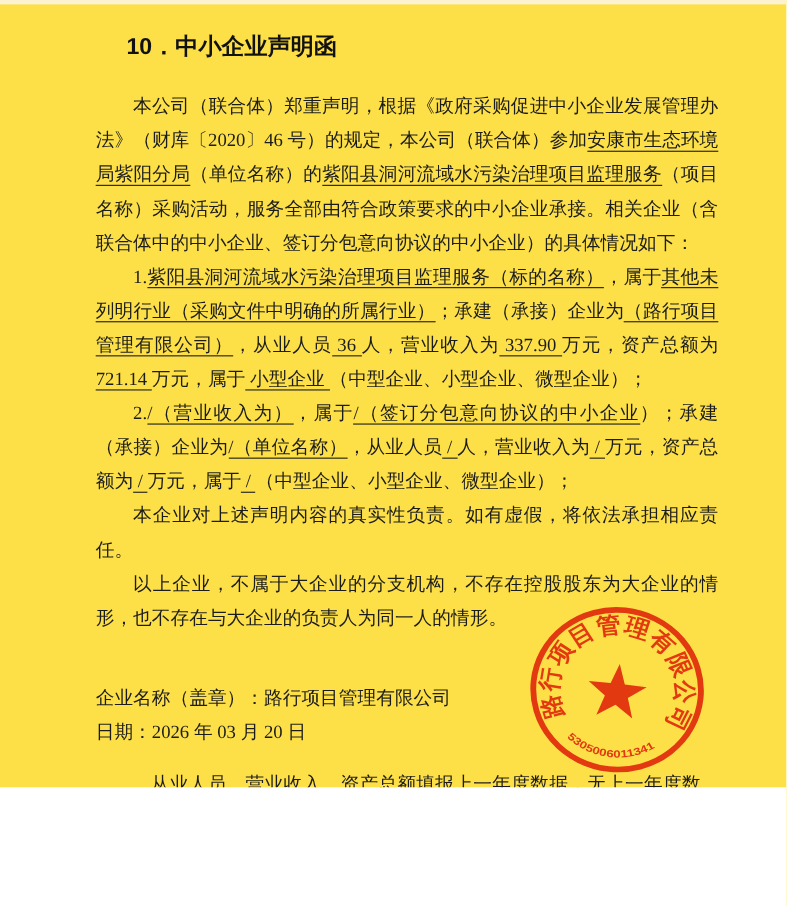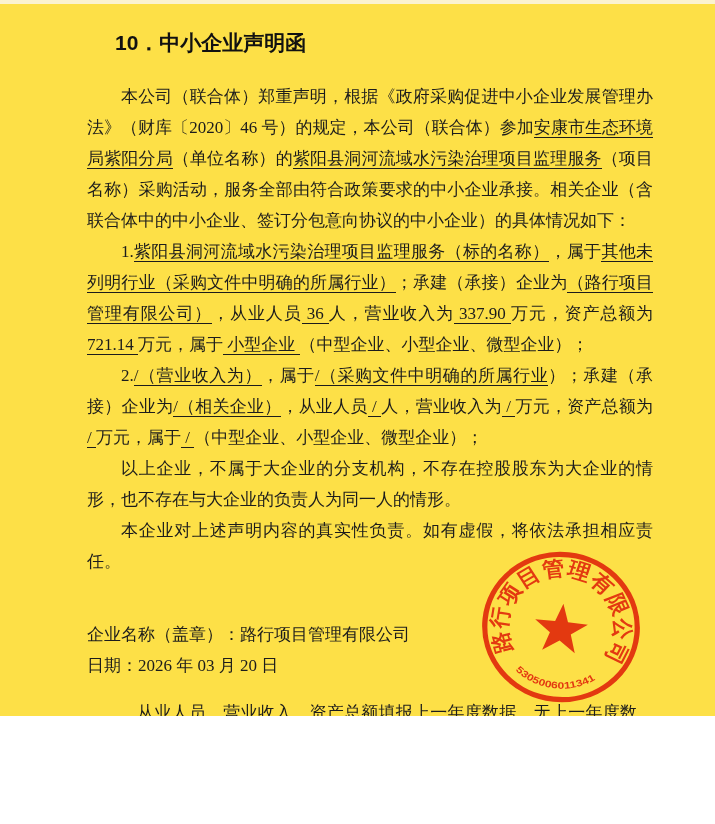--- a/index.html
+++ b/index.html
@@ -47,23 +47,23 @@
 <body>
 
 <div class="page">
   <div class="topbar"></div>
 
   <div class="content">
     <h1 class="doc-title">10．中小企业声明函</h1>
 
     <p class="para"><span>本公司（联合体）郑重声明，根据《政府采购促进中小企业发展管理办法》（财库〔2020〕46 号）的规定，本公司（联合体）参加</span><span class="u">安康市生态环境局紫阳分局</span><span>（单位名称）的</span><span class="u">紫阳县洞河流域水污染治理项目监理服务</span><span>（项目名称）采购活动，服务全部由符合政策要求的中小企业承接。相关企业（含联合体中的中小企业、签订分包意向协议的中小企业）的具体情况如下：</span></p>
     <p class="para"><span>1.</span><span class="u">紫阳县洞河流域水污染治理项目监理服务（标的名称）</span><span>，属于</span><span class="u">其他未列明行业（采购文件中明确的所属行业）</span><span>；承建（承接）企业为</span><span class="u">（路行项目管理有限公司）</span><span>，从业人员</span><span class="u"> 36 </span><span>人，营业收入为</span><span class="u"> 337.90 </span><span>万元，资产总额为</span><span class="u"> 721.14 </span><span>万元，属于</span><span class="u"> 小型企业 </span><span>（中型企业、小型企业、微型企业）；</span></p>
-    <p class="para"><span>2.</span><span class="u">/（营业收入为）</span><span>，属于</span><span class="u">/（采购文件中明确的所属行业</span><span>）；承建（承接）企业为</span><span class="u">/（相关企业）</span><span>，从业人员</span><span class="u"> / </span><span>人，营业收入为</span><span class="u"> / </span><span>万元，资产总额为</span><span class="u"> / </span><span>万元，属于</span><span class="u"> / </span><span>（中型企业、小型企业、微型企业）；</span></p>
+    <p class="para"><span>2.</span><span class="u">/（营业收入为）</span><span>，属于</span><span class="u">/（签订分包意向协议的中小企业</span><span>）；承建（承接）企业为</span><span class="u">/（单位名称）</span><span>，从业人员</span><span class="u"> / </span><span>人，营业收入为</span><span class="u"> / </span><span>万元，资产总额为</span><span class="u"> / </span><span>万元，属于</span><span class="u"> / </span><span>（中型企业、小型企业、微型企业）；</span></p>
+    <p class="para"><span>本企业对上述声明内容的真实性负责。如有虚假，将依法承担相应责任。</span></p>
     <p class="para"><span>以上企业，不属于大企业的分支机构，不存在控股股东为大企业的情形，也不存在与大企业的负责人为同一人的情形。</span></p>
-    <p class="para"><span>本企业对上述声明内容的真实性负责。如有虚假，将依法承担相应责任。</span></p>
 
     <div class="sig-block">
       <p class="sig-line">企业名称（盖章）：路行项目管理有限公司</p>
       <p class="sig-line sig-date">日期：2026 年 03 月 20 日</p>
     </div>
 
     <p class="footnote">从业人员、营业收入、资产总额填报上一年度数据，无上一年度数据的新成立企业可不填报。</p>
   </div>
 
   <div class="stamp">

